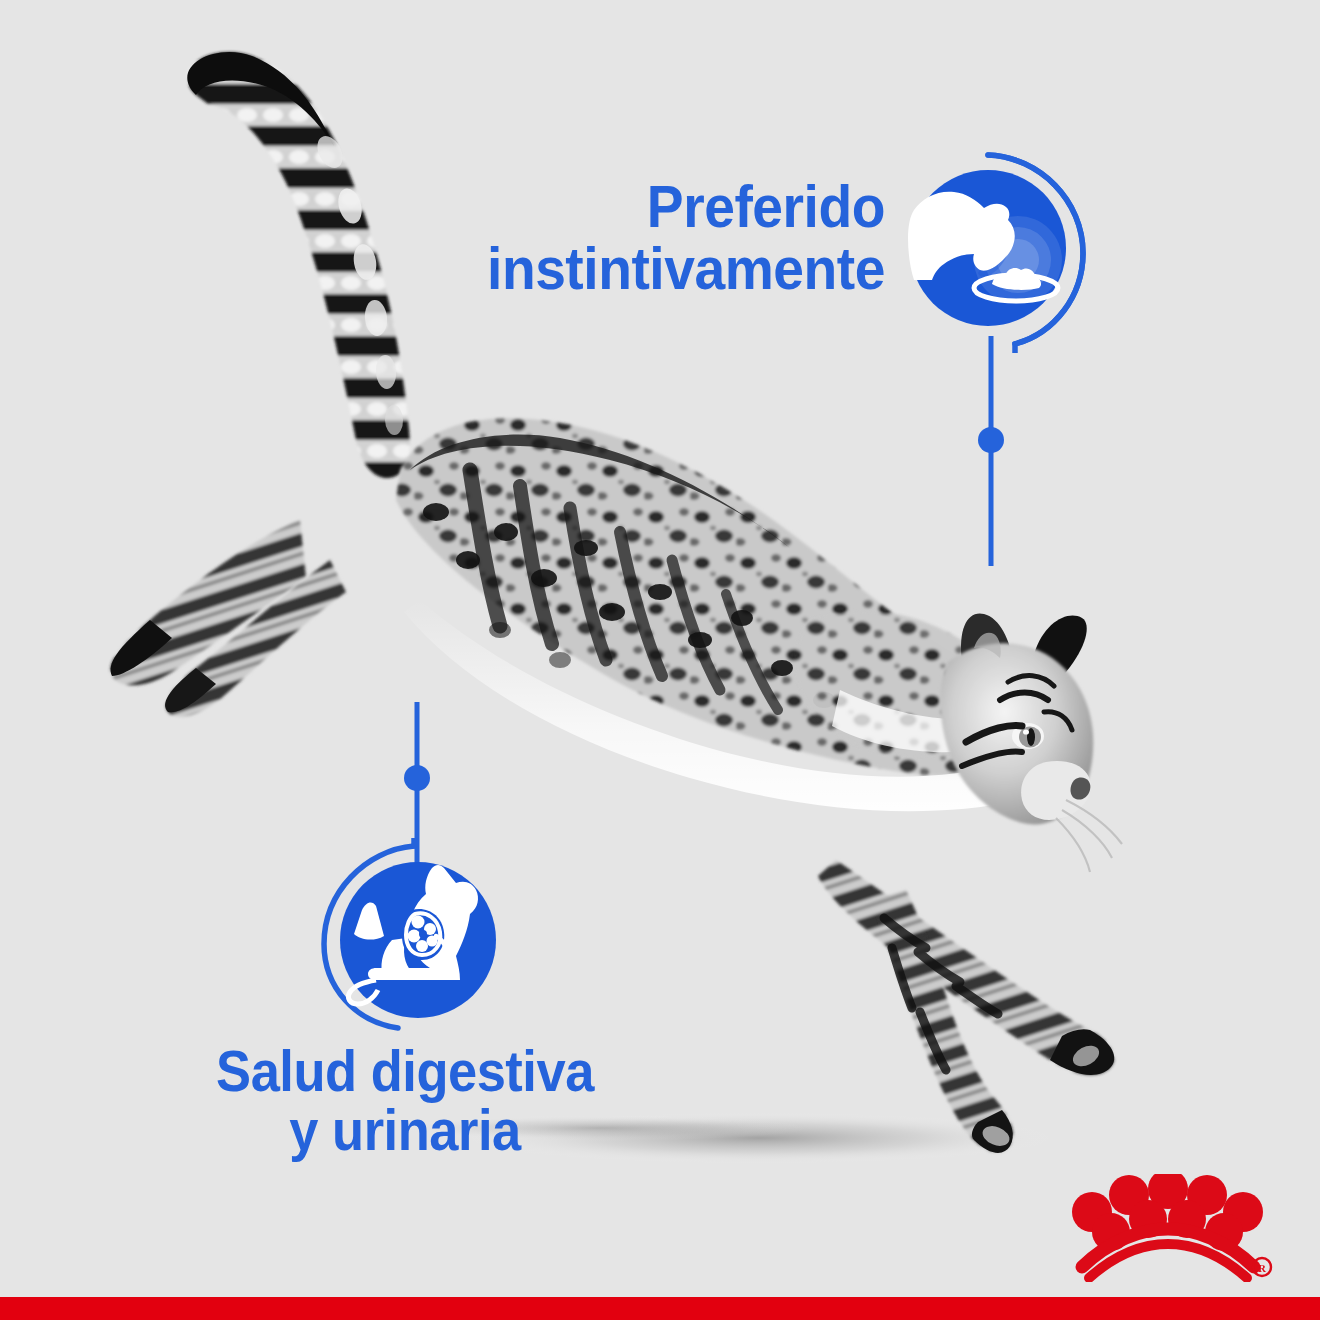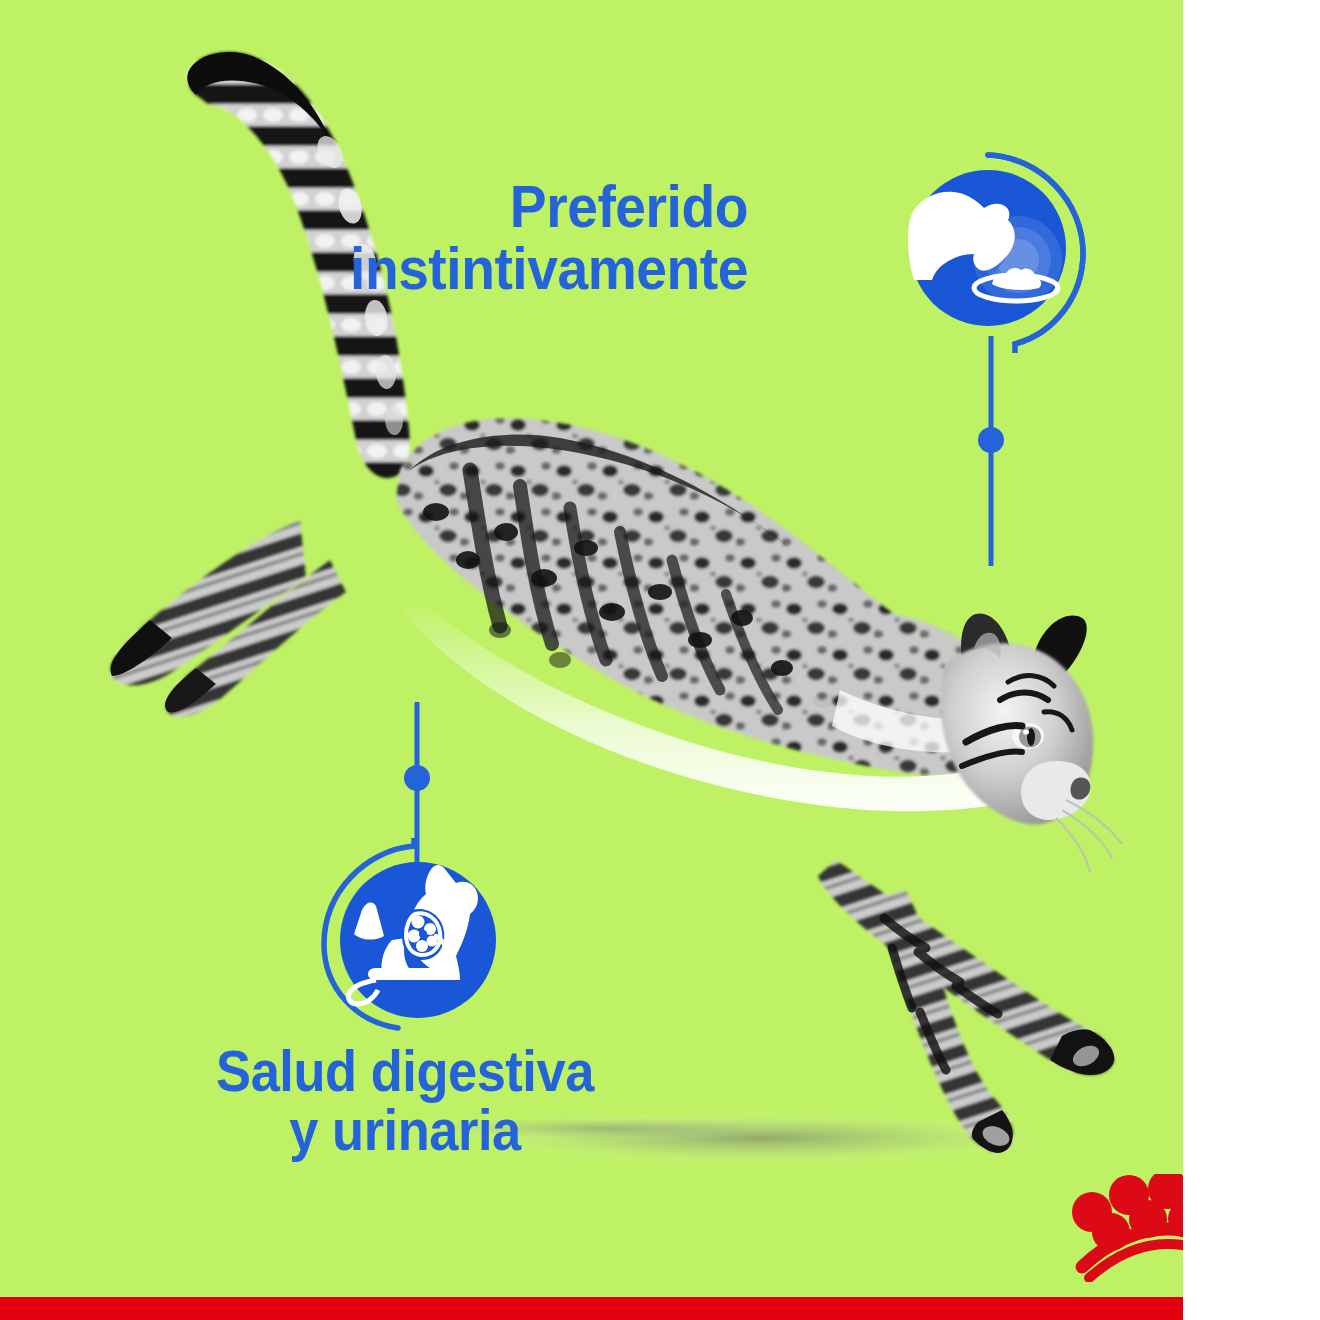--- a/index.html
+++ b/index.html
@@ -4,22 +4,22 @@
 <style>
   html,body{margin:0;padding:0;}
   body{
     width:1320px;height:1320px;
     background:#ffffff;
     font-family:"Liberation Sans", sans-serif;
     overflow:hidden;
   }
   #stage{
     position:relative;
-    width:1183px;height:1320px;
-    background:#bef264;
+    width:1320px;height:1320px;
+    background:#e5e5e5;
     overflow:hidden;
   }
 
   
   .cat-wrap{
     position:absolute;
     left:0;top:0;width:1320px;height:1320px;
     pointer-events:none;
   }
   .cat-svg{position:absolute;left:0;top:0;}

